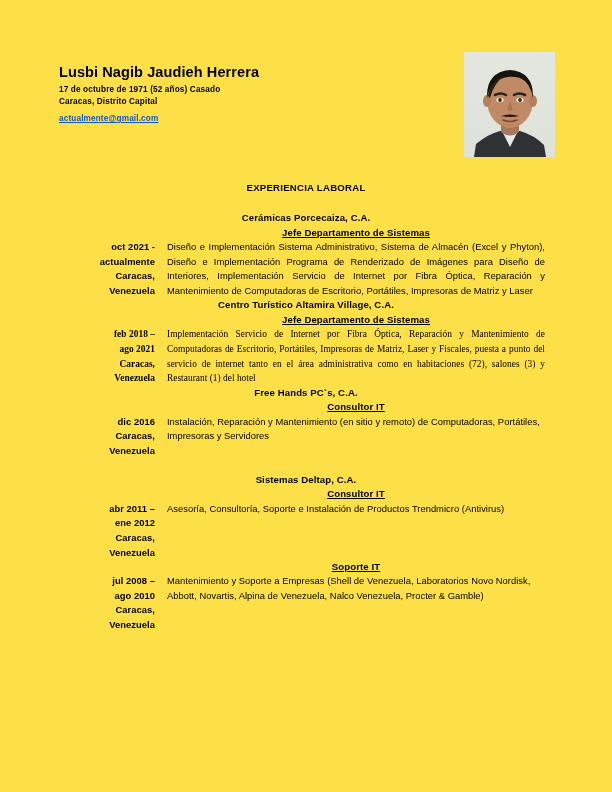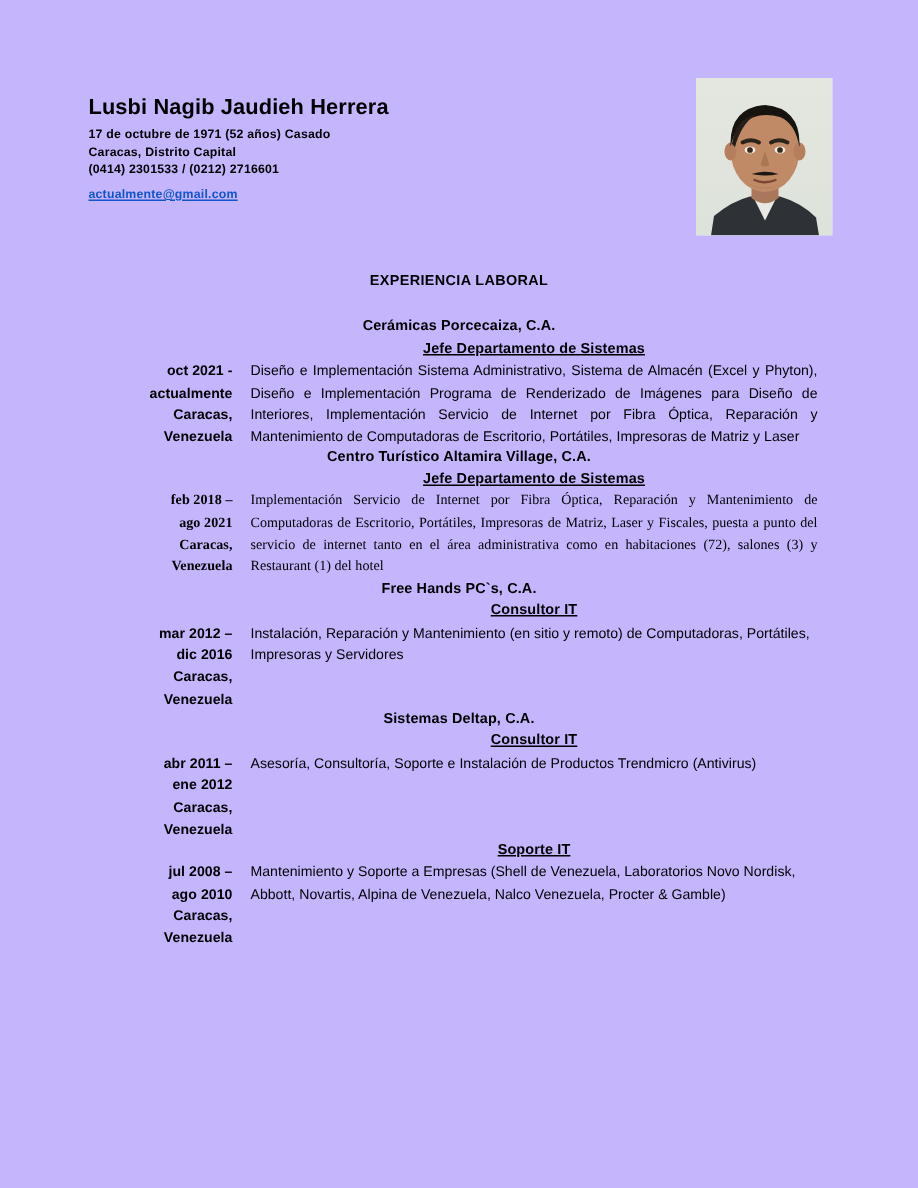--- a/index.html
+++ b/index.html
@@ -9,21 +9,21 @@
     background: #ffffff;
   }
   body {
     font-family: "Liberation Sans", sans-serif;
     color: #000000;
   }
   .page {
     position: relative;
     width: 612px;
     height: 792px;
-    background: #c4b5fd;
+    background: #fde047;
     overflow: hidden;
   }
 
   
   .header {
     position: absolute;
     left: 0;
     top: 0;
     width: 612px;
     height: 170px;
@@ -145,21 +145,20 @@
 <body>
 
 <div class="page">
 
   <div class="header">
 
     <div class="header-text">
       <div class="full-name">Lusbi Nagib Jaudieh Herrera</div>
       <div class="contact-line">17 de octubre de 1971 (52 años) Casado</div>
       <div class="contact-line">Caracas, Distrito Capital</div>
-      <div class="contact-line">(0414) 2301533 / (0212) 2716601</div>
       <div>
         <span class="contact-line email">actualmente@gmail.com</span>
       </div>
     </div>
 
     <div class="photo">
       <svg width="91" height="105" viewBox="0 0 91 105" xmlns="http://www.w3.org/2000/svg">
         <defs>
           <linearGradient id="bgGrad" x1="0" y1="0" x2="0" y2="1">
             <stop offset="0%" stop-color="#e3e7e0"></stop>
@@ -233,21 +232,20 @@
             <div>Venezuela</div>
           </div>
           <div class="job-desc">Implementación Servicio de Internet por Fibra Óptica, Reparación y Mantenimiento de Computadoras de Escritorio, Portátiles, Impresoras de Matriz, Laser y Fiscales, puesta a punto del servicio de internet tanto en el área administrativa como en habitaciones (72), salones (3) y Restaurant (1) del hotel</div>
         </div>
       </div>
       <div class="job">
         <div class="job-company">Free Hands PC`s, C.A.</div>
         <div class="job-title">Consultor IT</div>
         <div class="job-body" style="min-height: 58px;">
           <div class="job-meta">
-            <div>mar 2012 –</div>
             <div>dic 2016</div>
             <div>Caracas,</div>
             <div>Venezuela</div>
           </div>
           <div class="job-desc left-aligned">Instalación, Reparación y Mantenimiento (en sitio y remoto) de Computadoras, Portátiles, Impresoras y Servidores</div>
         </div>
       </div>
       <div class="job">
         <div class="job-company">Sistemas Deltap, C.A.</div>
         <div class="job-title">Consultor IT</div>

